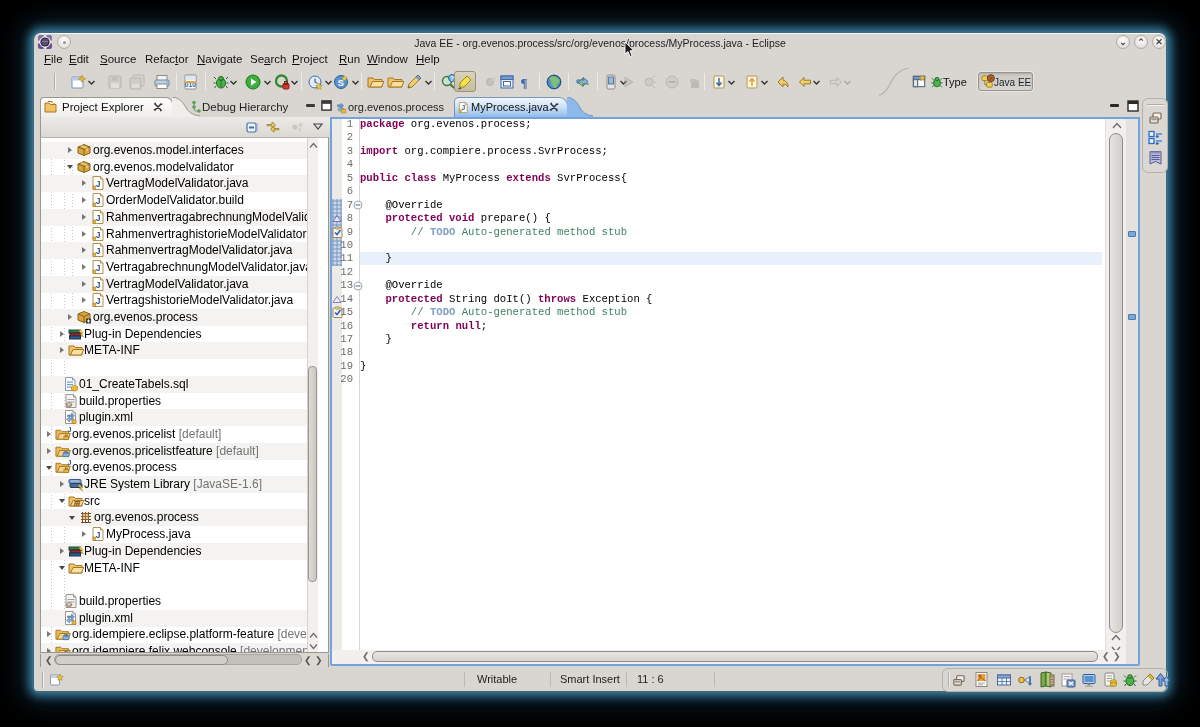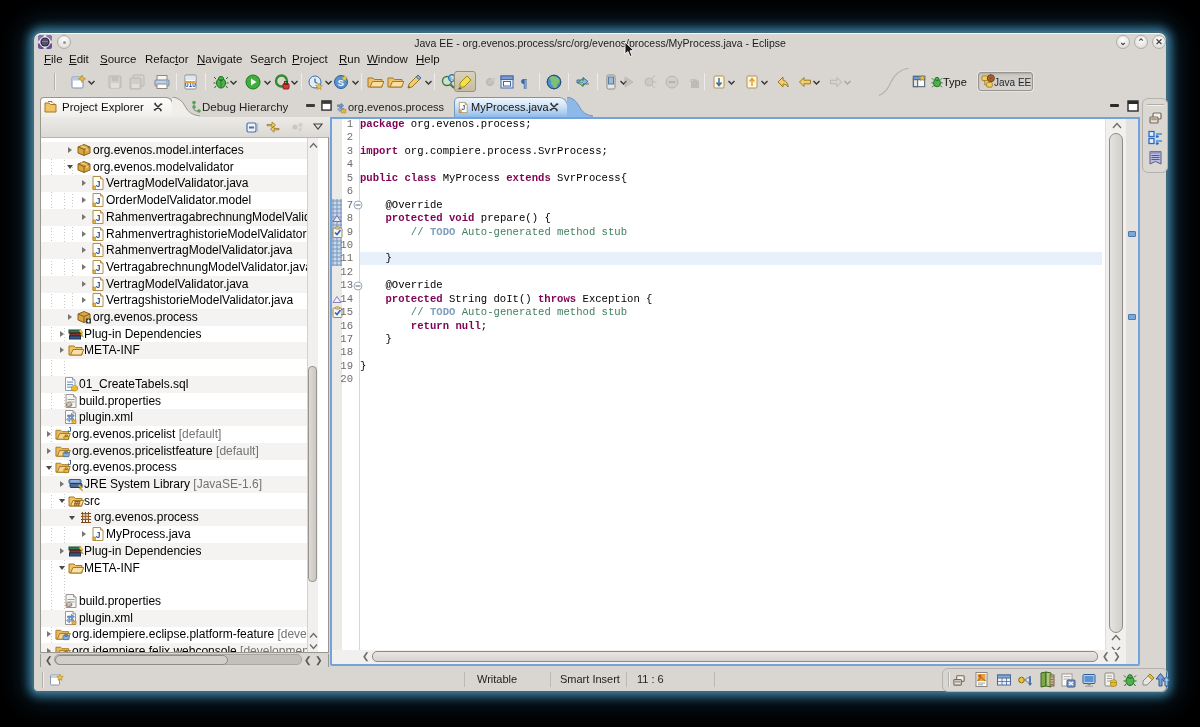--- a/index.html
+++ b/index.html
@@ -475,21 +475,21 @@
           <svg class="ti" width="16" height="16" style="left:49px">
             <use href="#s-jfile"></use>
           </svg>
           <span class="lb" style="left:65px">VertragModelValidator.java</span>
         </div>
       <div class="trow" style="top:54.1px">
           <span class="ar" style="left:41px"></span>
           <svg class="ti" width="16" height="16" style="left:49px">
             <use href="#s-jfile"></use>
           </svg>
-          <span class="lb" style="left:65px">OrderModelValidator.model</span>
+          <span class="lb" style="left:65px">OrderModelValidator.build</span>
         </div>
       <div class="trow z" style="top:70.8px">
           <span class="ar" style="left:41px"></span>
           <svg class="ti" width="16" height="16" style="left:49px">
             <use href="#s-jfile"></use>
           </svg>
           <span class="lb" style="left:65px">RahmenvertragabrechnungModelValidator.java</span>
         </div>
       <div class="trow" style="top:87.5px">
           <span class="ar" style="left:41px"></span>

